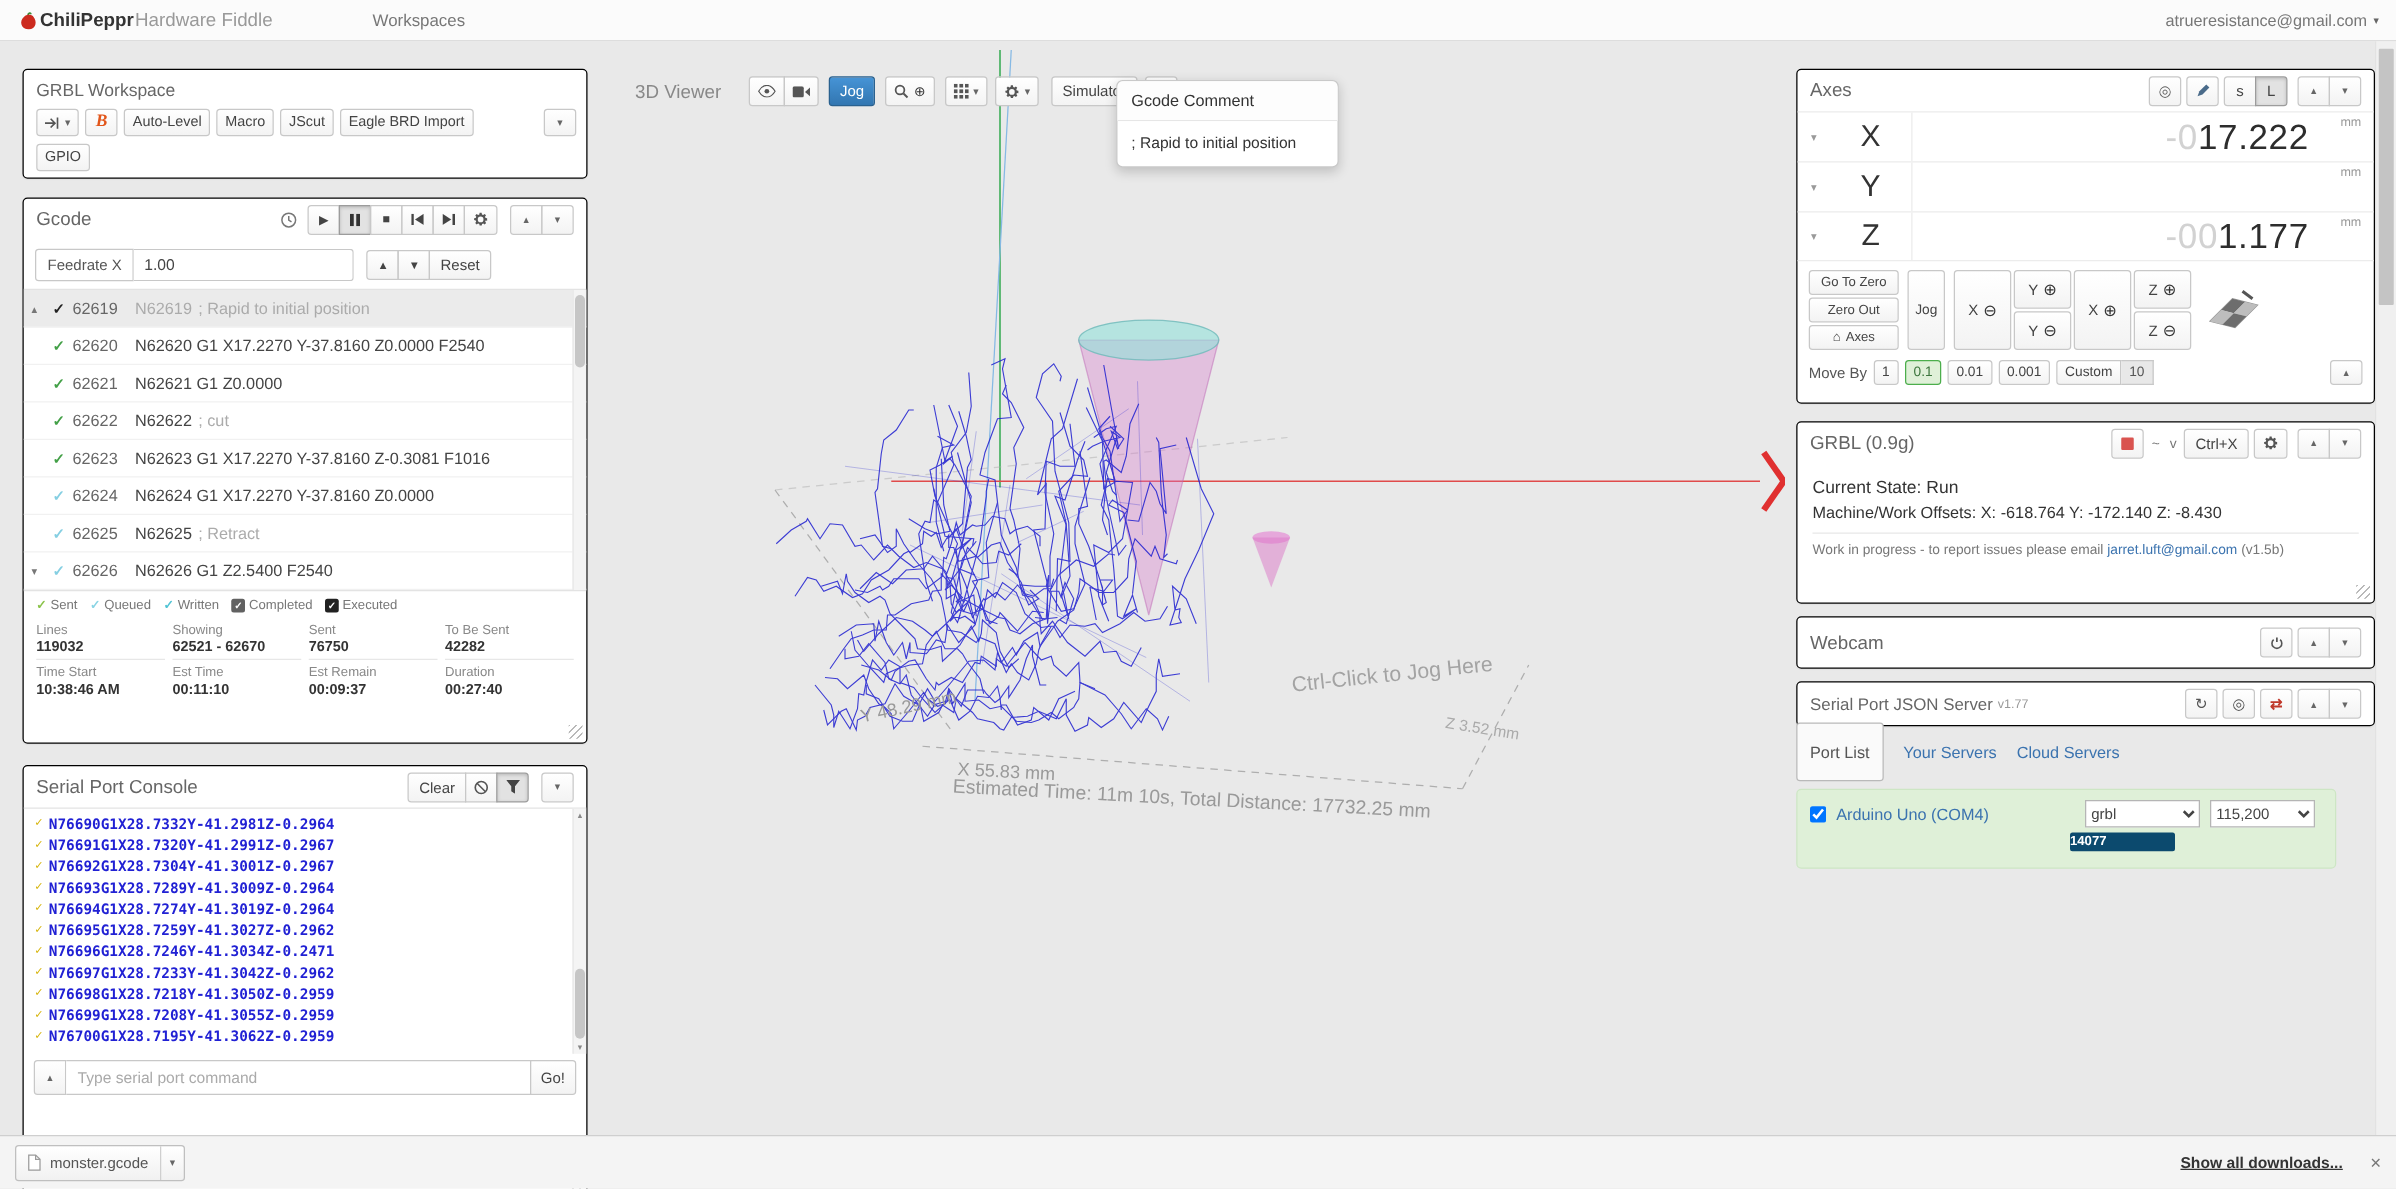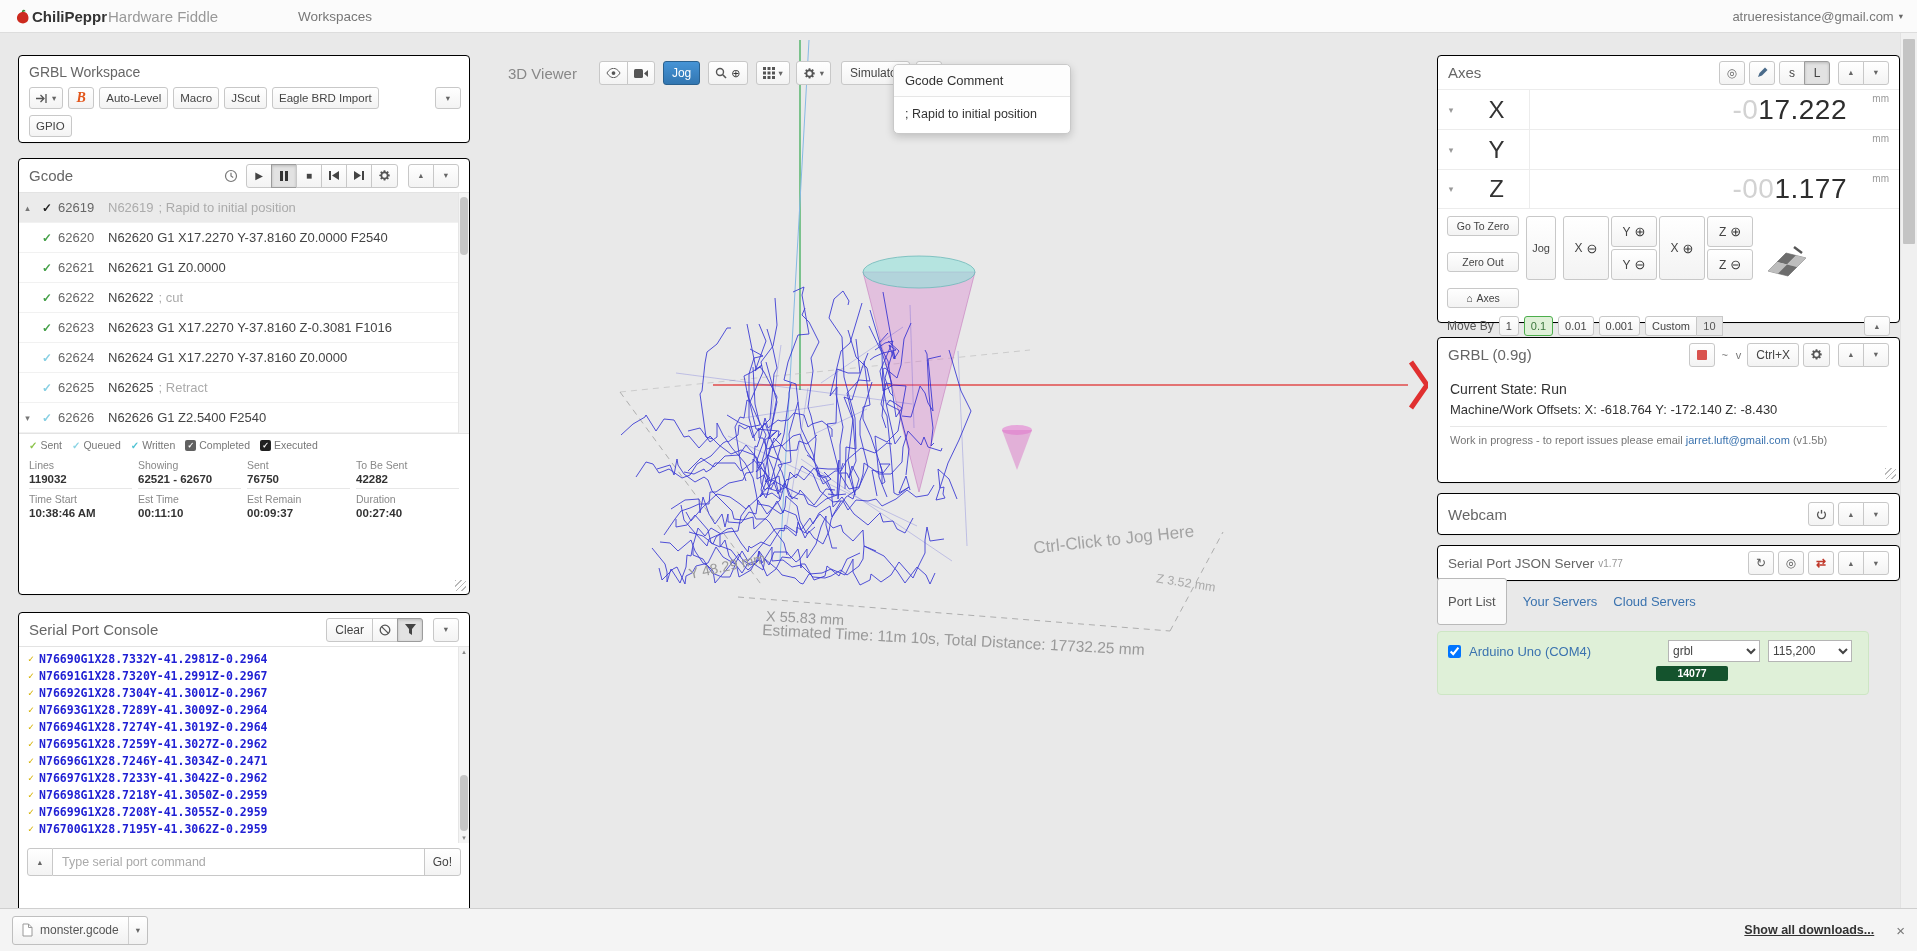--- a/index.html
+++ b/index.html
@@ -84,21 +84,21 @@
 .pop .t{padding:8px 11px;font-size:13px;color:#333;border-bottom:1px solid #e6e6e6;background:#fdfdfd;border-radius:5px 5px 0 0}
 .pop .bd{padding:10px 11px 12px;font-size:12.5px;color:#333}
 
 .axrow{display:flex;align-items:center;height:40px;border-top:1px solid #ececec;position:relative}
 .axcaret{width:26px;text-align:center;font-size:9px;color:#999;cursor:pointer}
 .axletter{width:66px;text-align:center;font-size:24px;color:#333;border-right:1px solid #ececec;height:100%;display:flex;align-items:center;justify-content:center;cursor:pointer}
 .axval{flex:1;text-align:right;padding-right:52px;font-size:28px;color:#2d2d2d;letter-spacing:.5px}
 .axval .pad{color:#d2d2d2}
 .axunit{position:absolute;right:10px;top:3px;font-size:10px;color:#999}
 .axctrl{display:flex;align-items:stretch;gap:7px;padding:7px 9px 0}
-.stack{display:flex;flex-direction:column;gap:16px}
+.stack{display:flex;flex-direction:column;gap:2px}
 .stack .b{height:20px;font-size:10.5px;width:72px;justify-content:center}
 .jogtall{width:30px;height:64px;font-size:11px}
 .padgrid{display:flex;gap:2px}
 .padcol{display:flex;flex-direction:column;gap:2px}
 .padcol .b{width:46px;height:31px;font-size:12px}
 .padcol .b.tall{height:64px}
 .oic{font-size:13px;color:#333}
 .moveby{display:flex;align-items:center;gap:5px;padding:8px 9px 0;font-size:12px;color:#555}
 .moveby .b{height:20px;font-size:11px;padding:0 6px}
 .mb-active{background:#dff0d8;border-color:#4cae4c;color:#3c763d}
@@ -109,21 +109,21 @@
 .grbl-offsets{font-size:13px;color:#333}
 .grbl-note{border-top:1px solid #e7e7e7;margin-top:9px;padding:7px 0 0;font-size:11px;color:#777}
 .lnk{color:#3b73af;cursor:pointer}
 .tinytxt{font-size:11px;color:#777;padding:0 2px}
 
 #spjs-tabs{position:absolute;left:1437px;top:588px;width:463px;height:26px;display:flex;align-items:center;gap:16px;font-size:13px;z-index:5}
 .tab-active{border:1px solid #b9b9b9;border-radius:3px;background:#fafafa;padding:15px 10px;color:#555;cursor:pointer}
 #spjs-green{position:absolute;left:1437px;top:631px;width:432px;height:64px;background:#dff0d8;border:1px solid #cde6c4;border-radius:4px;z-index:5}
 .port-row{display:flex;align-items:center;gap:8px;padding:8px 10px 0}
 .port-row select{height:22px;font-size:12px;color:#444;border:1px solid #b5b5b5;background:#fff}
-#badge{position:absolute;left:218px;top:34px;width:72px;height:15px;background:#14532d;border-radius:2px;color:#fff;font-size:10.5px;font-weight:bold;text-align:center;line-height:15px}
+#badge{position:absolute;left:218px;top:34px;width:84px;height:15px;background:#0c4a6e;border-radius:2px;color:#fff;font-size:10.5px;font-weight:bold;text-align:left;line-height:15px}
 
 #shelf{position:absolute;left:0;top:908px;width:1917px;height:43px;background:#f4f4f4;border-top:1px solid #cfcfcf;display:flex;align-items:center;padding:0 12px;z-index:30}
 .file-btn{display:inline-flex;align-items:center;height:29px;background:linear-gradient(#fff,#f1f1f1);border:1px solid #bfbfbf;border-radius:3px;cursor:pointer}
 .file-btn .fl{padding:0 9px;font-size:12px;color:#555;display:flex;align-items:center;gap:7px}
 .file-btn .fc{border-left:1px solid #cfcfcf;height:100%;display:flex;align-items:center;padding:0 7px}
 #show-all{margin-left:auto;font-size:12.5px;color:#333;text-decoration:underline;font-weight:bold;cursor:pointer}
 #shelf-close{margin-left:22px;font-size:15px;color:#777;cursor:pointer}
 
 #vscroll{position:absolute;right:0;top:33px;width:17px;height:875px;background:#f0f0f0;border-left:1px solid #e2e2e2;z-index:25}
 #vscroll .th{position:absolute;left:2px;top:6px;width:12px;height:205px;background:#c4c4c4;border-radius:1px}
@@ -214,20 +214,35 @@
           </svg>
         </span>
     </span>
     <span class="grp" style="margin-left:6px">
       <span class="b ic">
           <span class="cdn">▴</span>
         </span>
       <span class="b ic">
           <span class="cdn">▾</span>
         </span>
+    </span>
+  </div>
+  <div class="fr-row">
+    <span class="fr-grp">
+      <span class="fr-label">Feedrate X</span>
+      <input class="fr-input" value="1.00" style="">
+    </span>
+    <span class="grp">
+      <span class="b ic">
+          <span style="font-size:9px;color:#444">▲</span>
+        </span>
+      <span class="b ic">
+          <span style="font-size:9px;color:#444">▼</span>
+        </span>
+      <span class="b">Reset</span>
     </span>
   </div>
   <div id="gcode-list">
     <div class="grow executed sel dim">
       <span class="gut">▴</span>
       <span class="chk">✓</span>
       <span class="lno">62619</span>
       <span class="cmd">N62619</span>
       <span class="cmt">; Rapid to initial position</span>
     </div>

